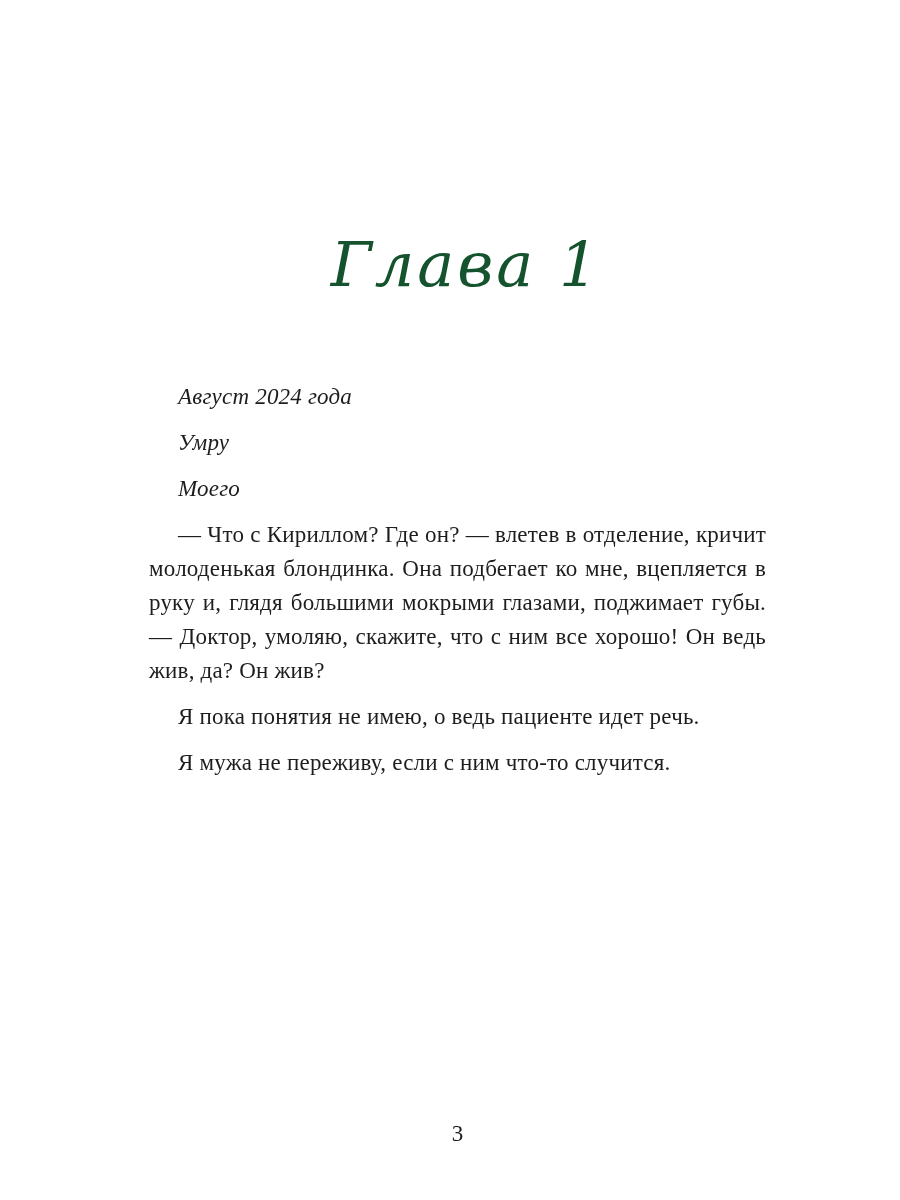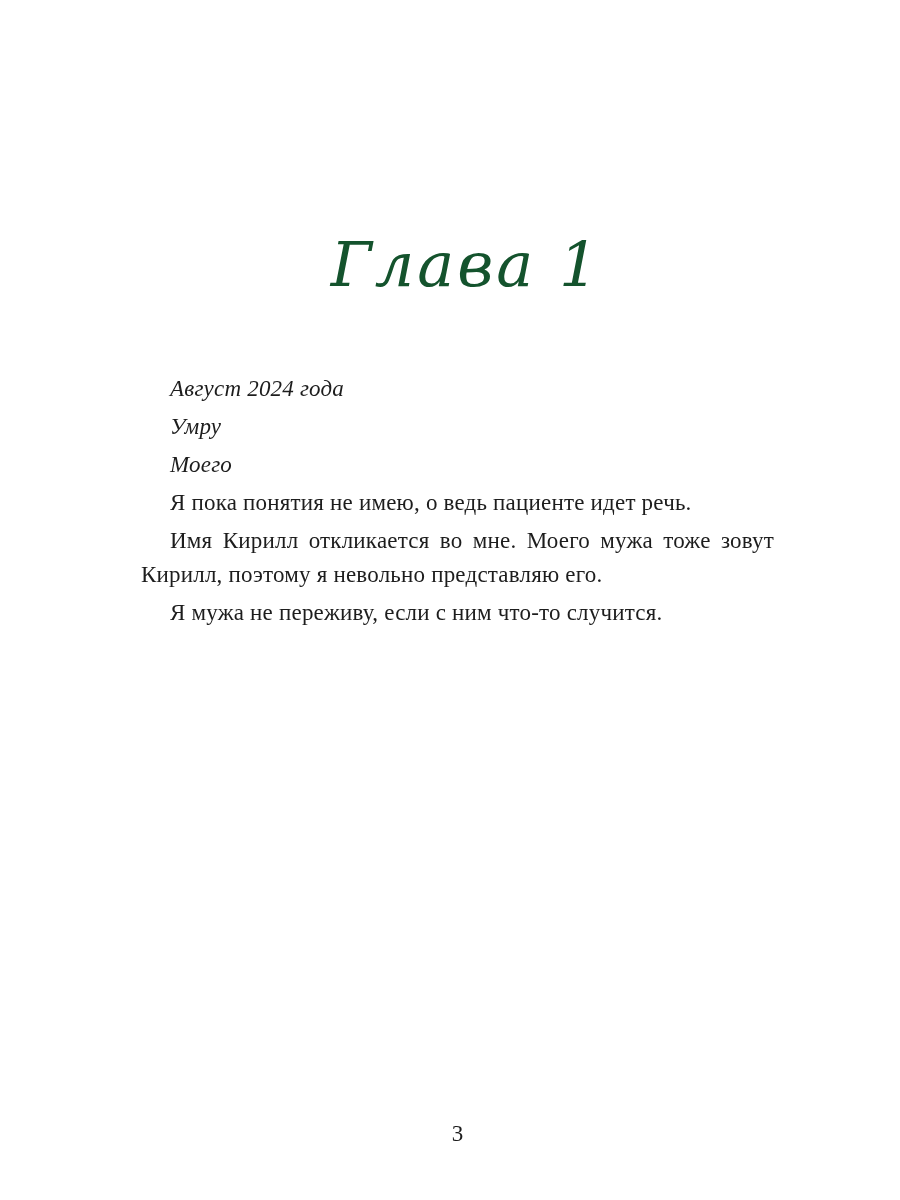--- a/index.html
+++ b/index.html
@@ -33,21 +33,21 @@
   .text-block {
     position: absolute;
     top: 368px;
     left: 137px;
     width: 641px;
     font-size: 23px;
     line-height: 34px;
     letter-spacing: 0.2px;
   }
   .text-block p {
-    margin: 4px;
+    margin: 12px;
     text-indent: 29px;
     font-family: Liberation Serif, serif;
   }
   .epigraph-line {
     font-style: italic;
     text-align: left;
   }
   .body-para {
     text-align: justify;
   }
@@ -67,20 +67,20 @@
 
 <div class="page">
 
   <h1 class="chapter-title">Глава 1</h1>
 
   <div class="text-block">
     <p class="epigraph-line">Август 2024 года</p>
     <p class="epigraph-line">Умру</p>
     <p class="epigraph-line">Моего</p>
 
+    <p class="body-para">— Что с Кириллом? Где он? — влетев в отделение, кричит молоденькая блондинка. Она подбегает ко мне, вцепляется в руку и, глядя большими мокрыми глазами, поджимает губы. — Доктор, умоляю, скажите, что с ним все хорошо! Он ведь жив, да? Он жив?</p>
     <p class="body-para">Я пока понятия не имею, о ведь пациенте идет речь.</p>
-    <p class="body-para">Имя Кирилл откликается во мне. Моего мужа тоже зовут Кирилл, поэтому я невольно представляю его.</p>
     <p class="body-para">Я мужа не переживу, если с ним что-то случится.</p>
   </div>
 
   <div class="page-number">3</div>
 
 </div>
 
 </body></html>

